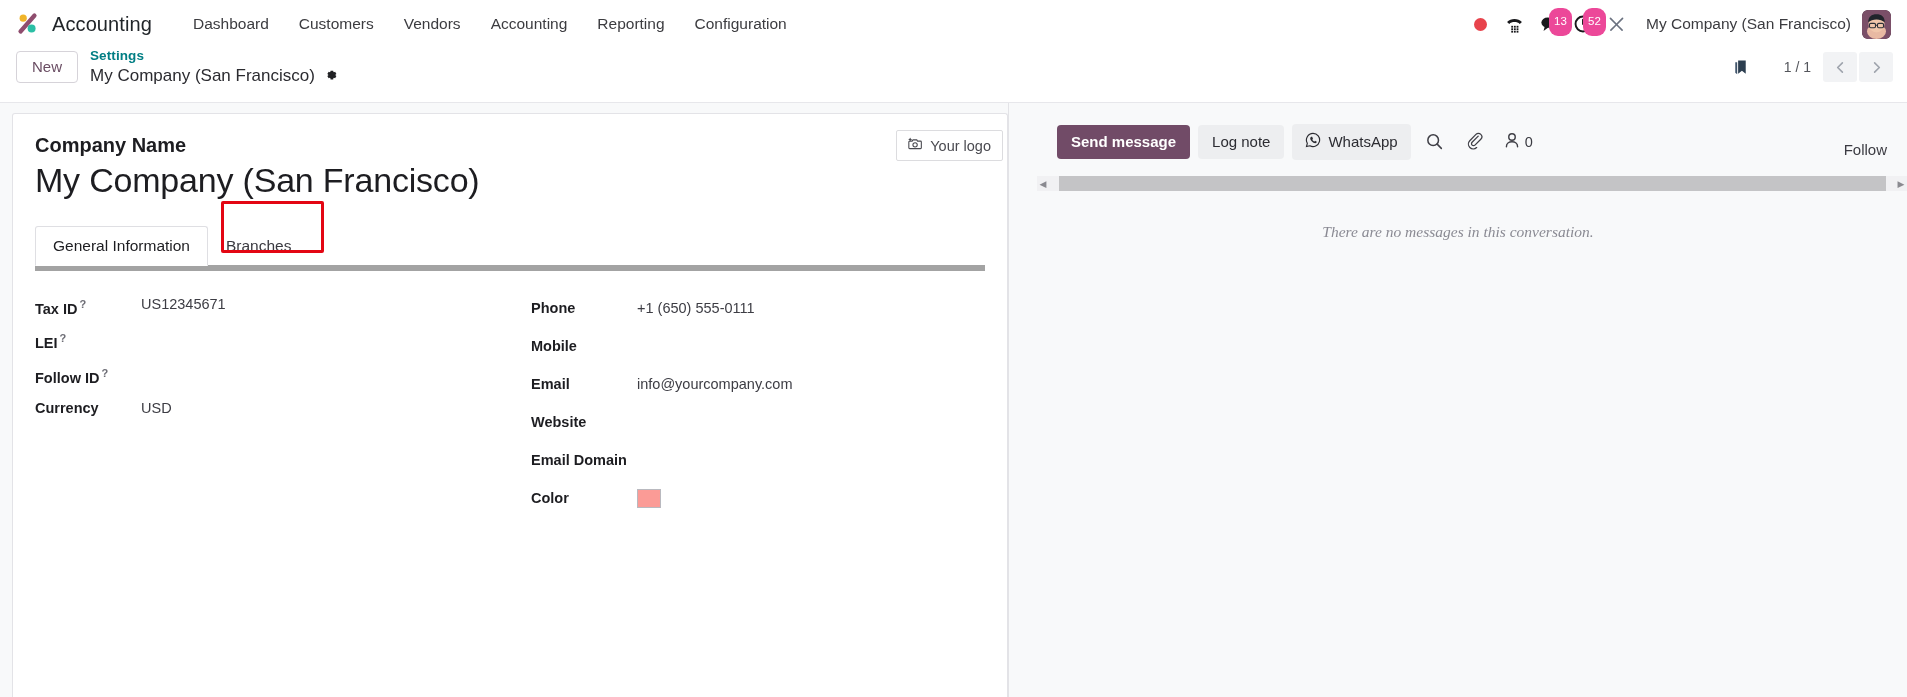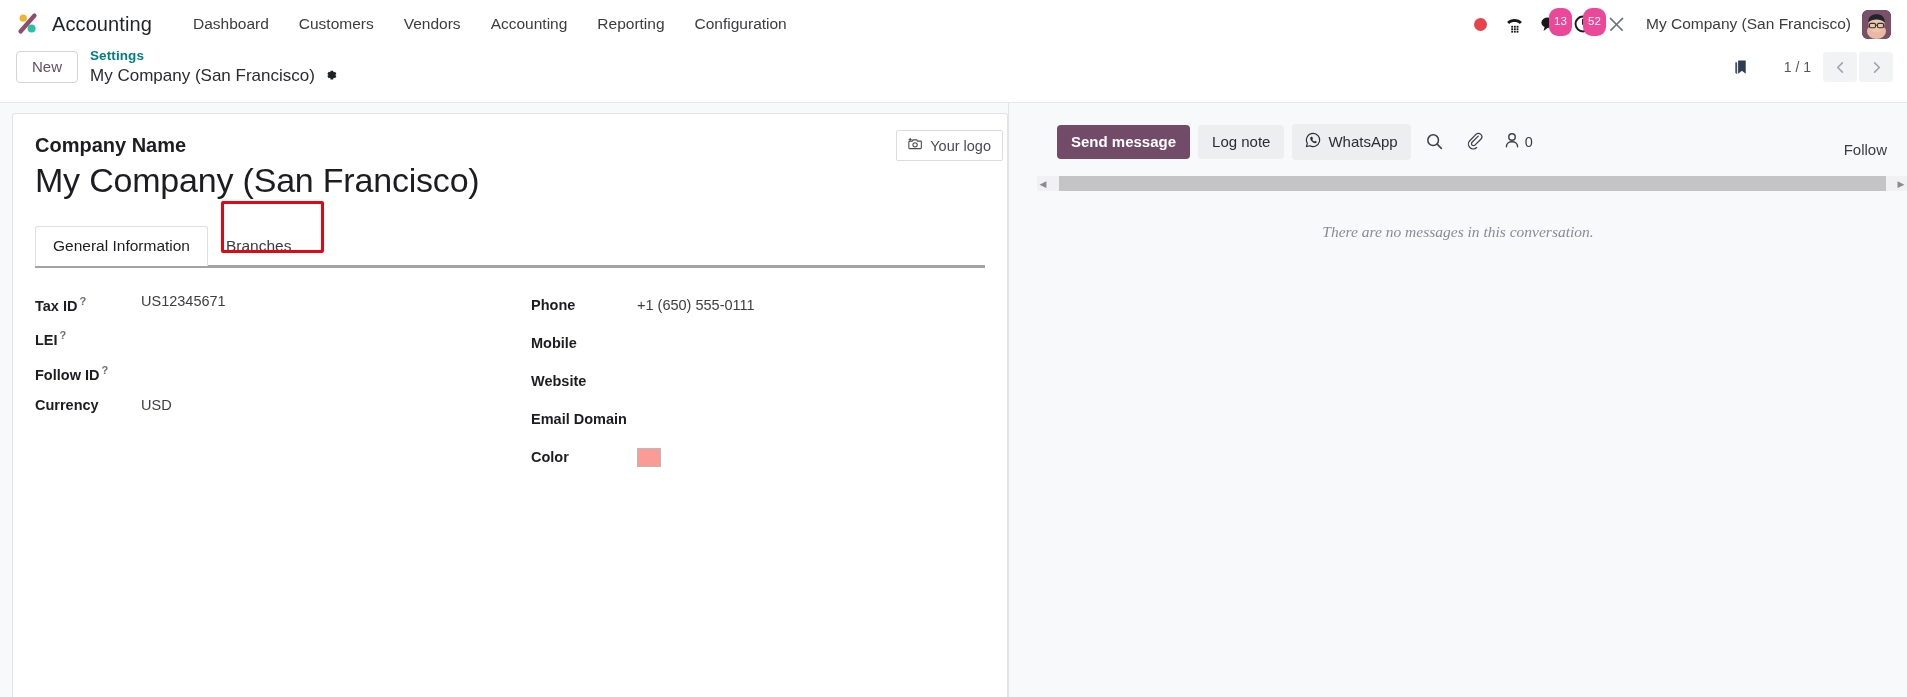--- a/index.html
+++ b/index.html
@@ -142,21 +142,21 @@
   }
   .title-input {
     font-size: 34px; font-weight: 400; color: #1d1d21;
     line-height: 1.28; letter-spacing: -.2px; margin-bottom: 22px;
     cursor: text;
   }
 
   
   .tabs {
     display: flex; 
-    border-bottom: 3px solid #a3a3a3;
+    border-bottom: 6px solid #a3a3a3;
     margin-bottom: 0;
     position: relative;
   }
   .tab {
     font-size: 15.5px; color: #3a3a40;
     padding: 10px 17px 10px 17px;
     cursor: pointer; position: relative; top: 1px;
     border: 1px solid transparent;
     border-radius: 3px 3px 0 0;
     white-space: nowrap;
@@ -466,20 +466,24 @@
           <div class="frow">
             <div class="flabel">Phone</div>
             <div class="fval">+1 (650) 555-0111</div>
           </div>
 
           <div class="frow">
             <div class="flabel">Mobile</div>
             <div class="fval">&nbsp;</div>
           </div>
 
+          <div class="frow">
+            <div class="flabel">Email</div>
+            <div class="fval">info@yourcompany.com</div>
+          </div>
 
           <div class="frow">
             <div class="flabel">Website</div>
           </div>
 
           <div class="frow">
             <div class="flabel">Email Domain</div>
             <div class="fval">&nbsp;</div>
           </div>
 

